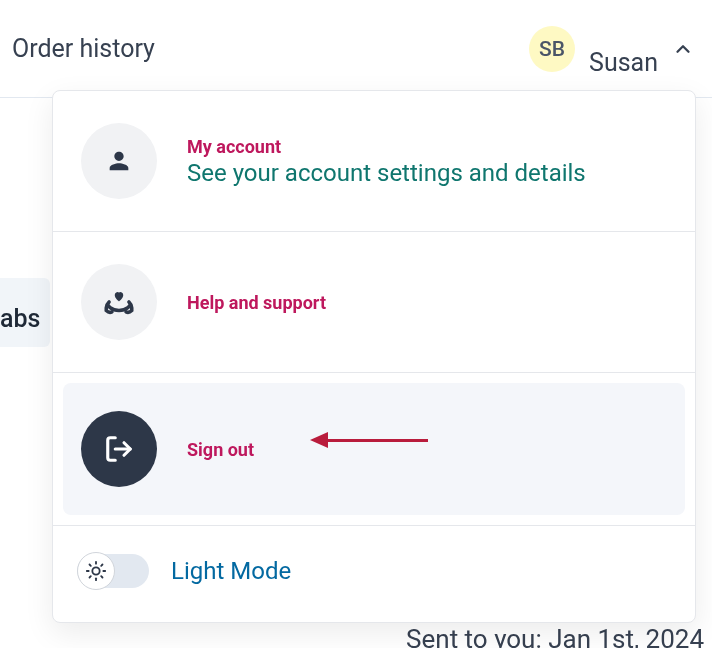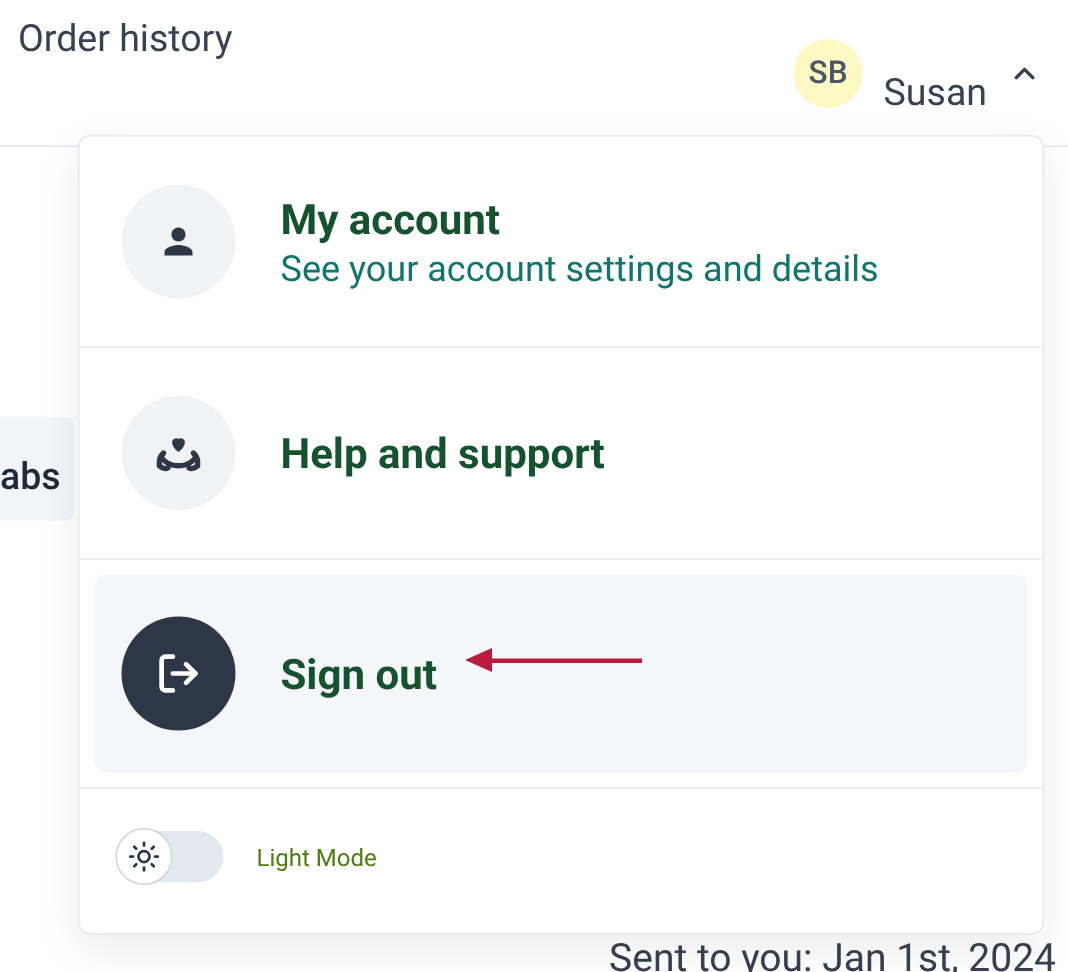--- a/index.html
+++ b/index.html
@@ -11,20 +11,21 @@
       font-family: -apple-system, BlinkMacSystemFont, "Segoe UI", Roboto, Helvetica, Arial, sans-serif;
       background: #fff;
       width: 712px;
       height: 648px;
       overflow: hidden;
       position: relative;
       color: #2d3748;
     }
     .header {
       display: flex;
+      align-items: center;
       justify-content: space-between;
       padding: 12px 18px 12px 12px;
       border-bottom: 1px solid #e2e8f0;
       height: 98px;
     }
     .page-title {
       font-size: 25px;
       font-weight: 400;
       color: #374151;
     }
@@ -107,23 +108,23 @@
     }
     .icon-circle.dark {
       background: #2d3748;
     }
     .menu-text {
       display: flex;
       flex-direction: column;
       gap: 2px;
     }
     .menu-title {
-      font-size: 28px;
+      font-size: 18px;
       font-weight: 700;
-      color: #14532d;
+      color: #be185d;
     }
     .menu-subtitle {
       font-size: 24px;
       font-weight: 400;
       color: #0f766e;
     }
     .theme-row {
       display: flex;
       align-items: center;
       gap: 22px;
@@ -143,22 +144,22 @@
       width: 38px;
       height: 38px;
       border-radius: 50%;
       background: #fff;
       border: 1px solid #d1d5db;
       display: flex;
       align-items: center;
       justify-content: center;
     }
     .theme-label {
-      font-size: 16px;
-      color: #4d7c0f;
+      font-size: 24px;
+      color: #0369a1;
     }
     .arrow-annotation {
       position: absolute;
       top: 432px;
       left: 310px;
       display: flex;
       align-items: center;
       pointer-events: none;
     }
     .arrow-line {

